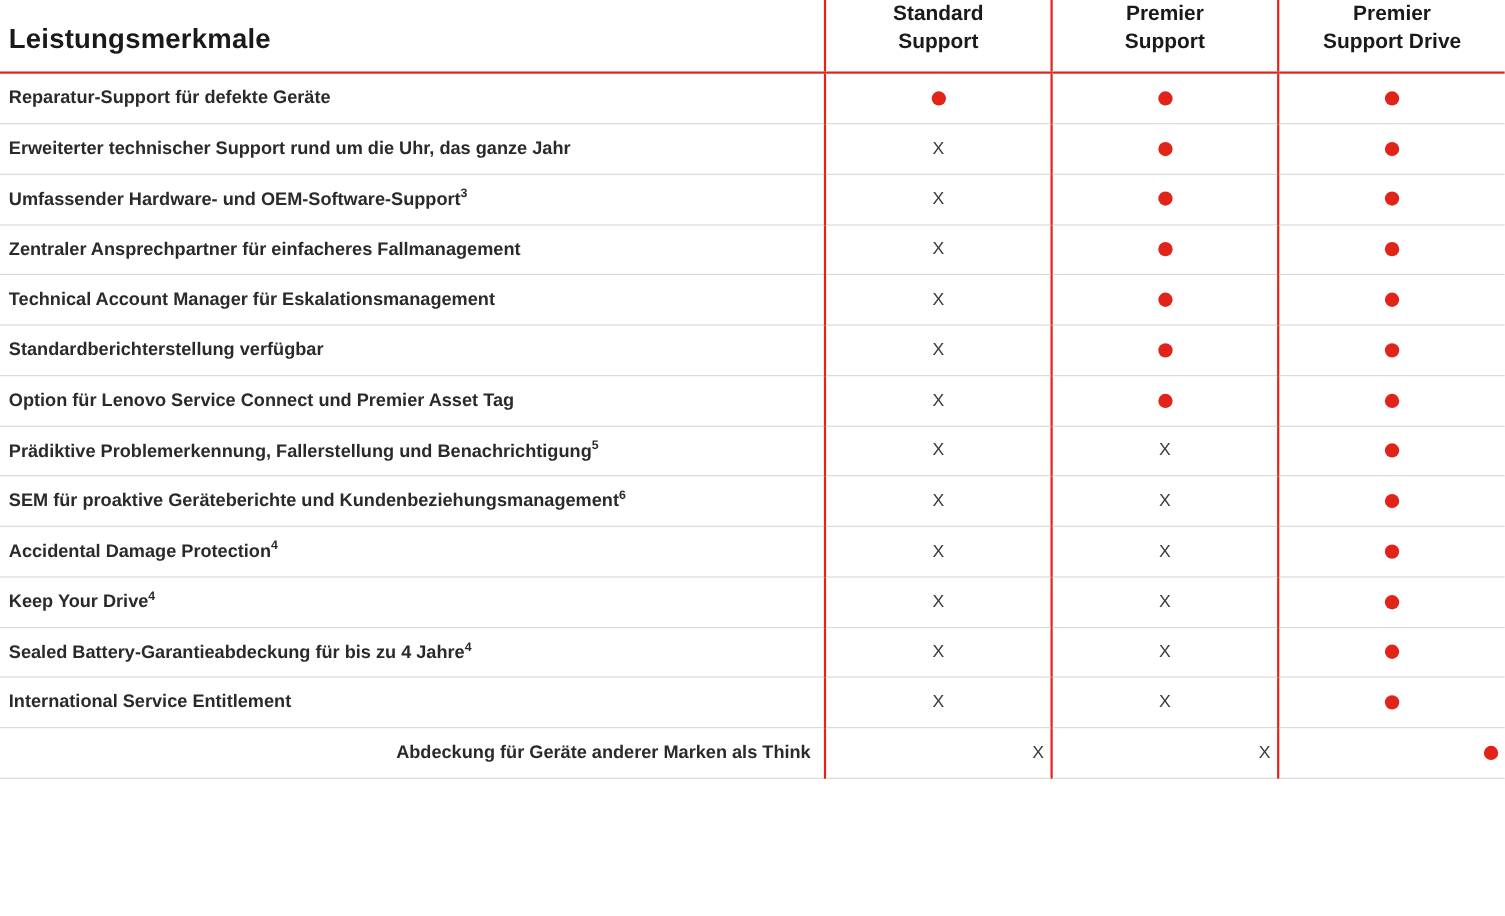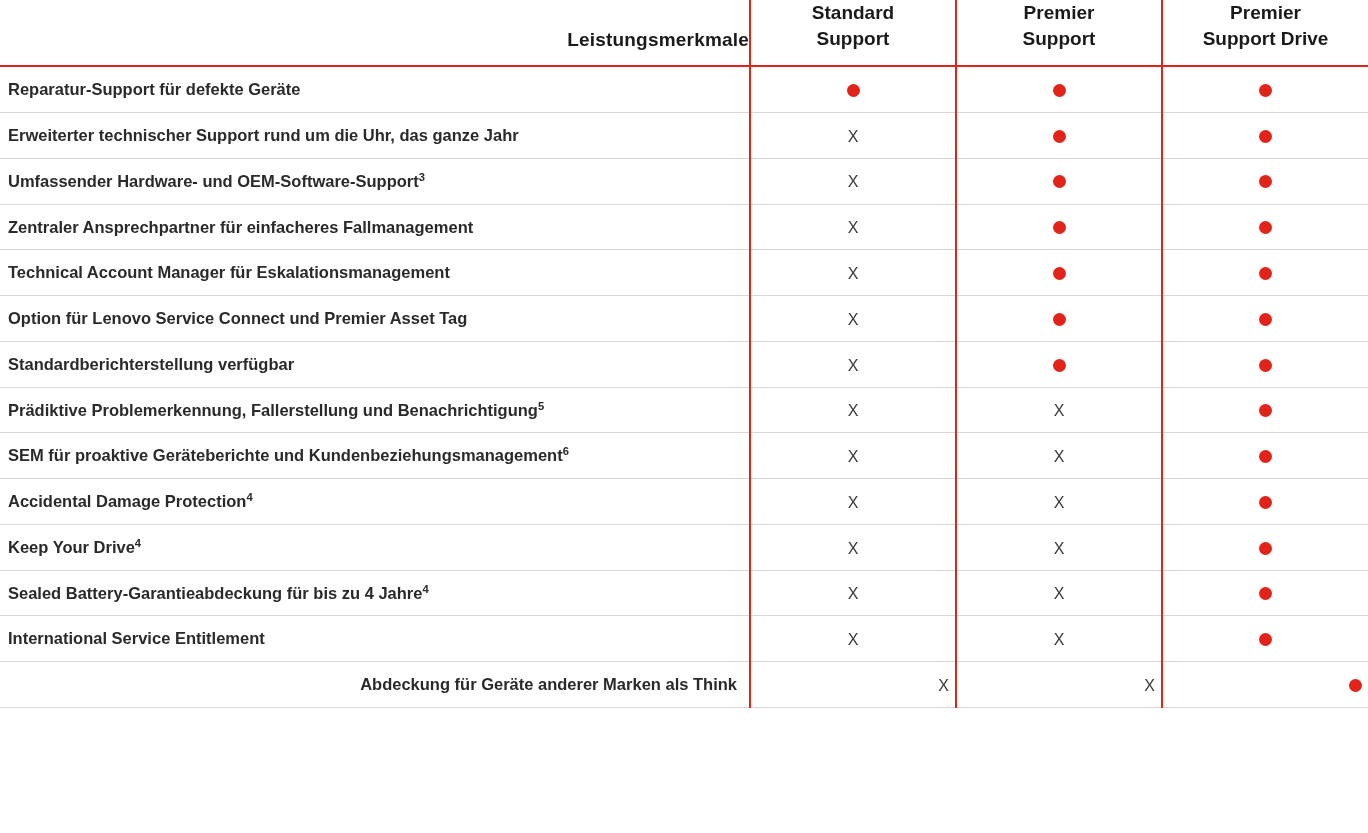--- a/index.html
+++ b/index.html
@@ -26,23 +26,23 @@
   }
   table.comparison col.features { width: 750px; }
   table.comparison col.plan { width: 206px; }
 
   thead th {
     vertical-align: bottom;
     padding: 0 0 14px 0;
     border-bottom: 2px solid #e2231a;
   }
   th.feature-head {
-    text-align: right;
+    text-align: left;
     padding-left: 8px;
-    font-size: 19px;
+    font-size: 25px;
     font-weight: bold;
     letter-spacing: 0.2px;
     color: #1a1a1a;
   }
   th.plan-head {
     text-align: center;
     font-size: 19px;
     font-weight: bold;
     line-height: 1.35;
     color: #1a1a1a;
@@ -149,27 +149,27 @@
           <td class="mark-cell"><span class="dot"></span></td>
           <td class="mark-cell"><span class="dot"></span></td>
         </tr>
         <tr>
           <td class="feature-cell"><span>Technical Account Manager für Eskalationsmanagement</span></td>
           <td class="mark-cell"><span class="cross">X</span></td>
           <td class="mark-cell"><span class="dot"></span></td>
           <td class="mark-cell"><span class="dot"></span></td>
         </tr>
         <tr>
+          <td class="feature-cell"><span>Standardberichterstellung verfügbar</span></td>
+          <td class="mark-cell"><span class="cross">X</span></td>
+          <td class="mark-cell"><span class="dot"></span></td>
+          <td class="mark-cell"><span class="dot"></span></td>
+        </tr>
+        <tr>
           <td class="feature-cell"><span>Option für Lenovo Service Connect und Premier Asset Tag</span></td>
-          <td class="mark-cell"><span class="cross">X</span></td>
-          <td class="mark-cell"><span class="dot"></span></td>
-          <td class="mark-cell"><span class="dot"></span></td>
-        </tr>
-        <tr>
-          <td class="feature-cell"><span>Standardberichterstellung verfügbar</span></td>
           <td class="mark-cell"><span class="cross">X</span></td>
           <td class="mark-cell"><span class="dot"></span></td>
           <td class="mark-cell"><span class="dot"></span></td>
         </tr>
         <tr>
           <td class="feature-cell"><span>Prädiktive Problemerkennung, Fallerstellung und Benachrichtigung</span><sup>5</sup></td>
           <td class="mark-cell"><span class="cross">X</span></td>
           <td class="mark-cell"><span class="cross">X</span></td>
           <td class="mark-cell"><span class="dot"></span></td>
         </tr>

